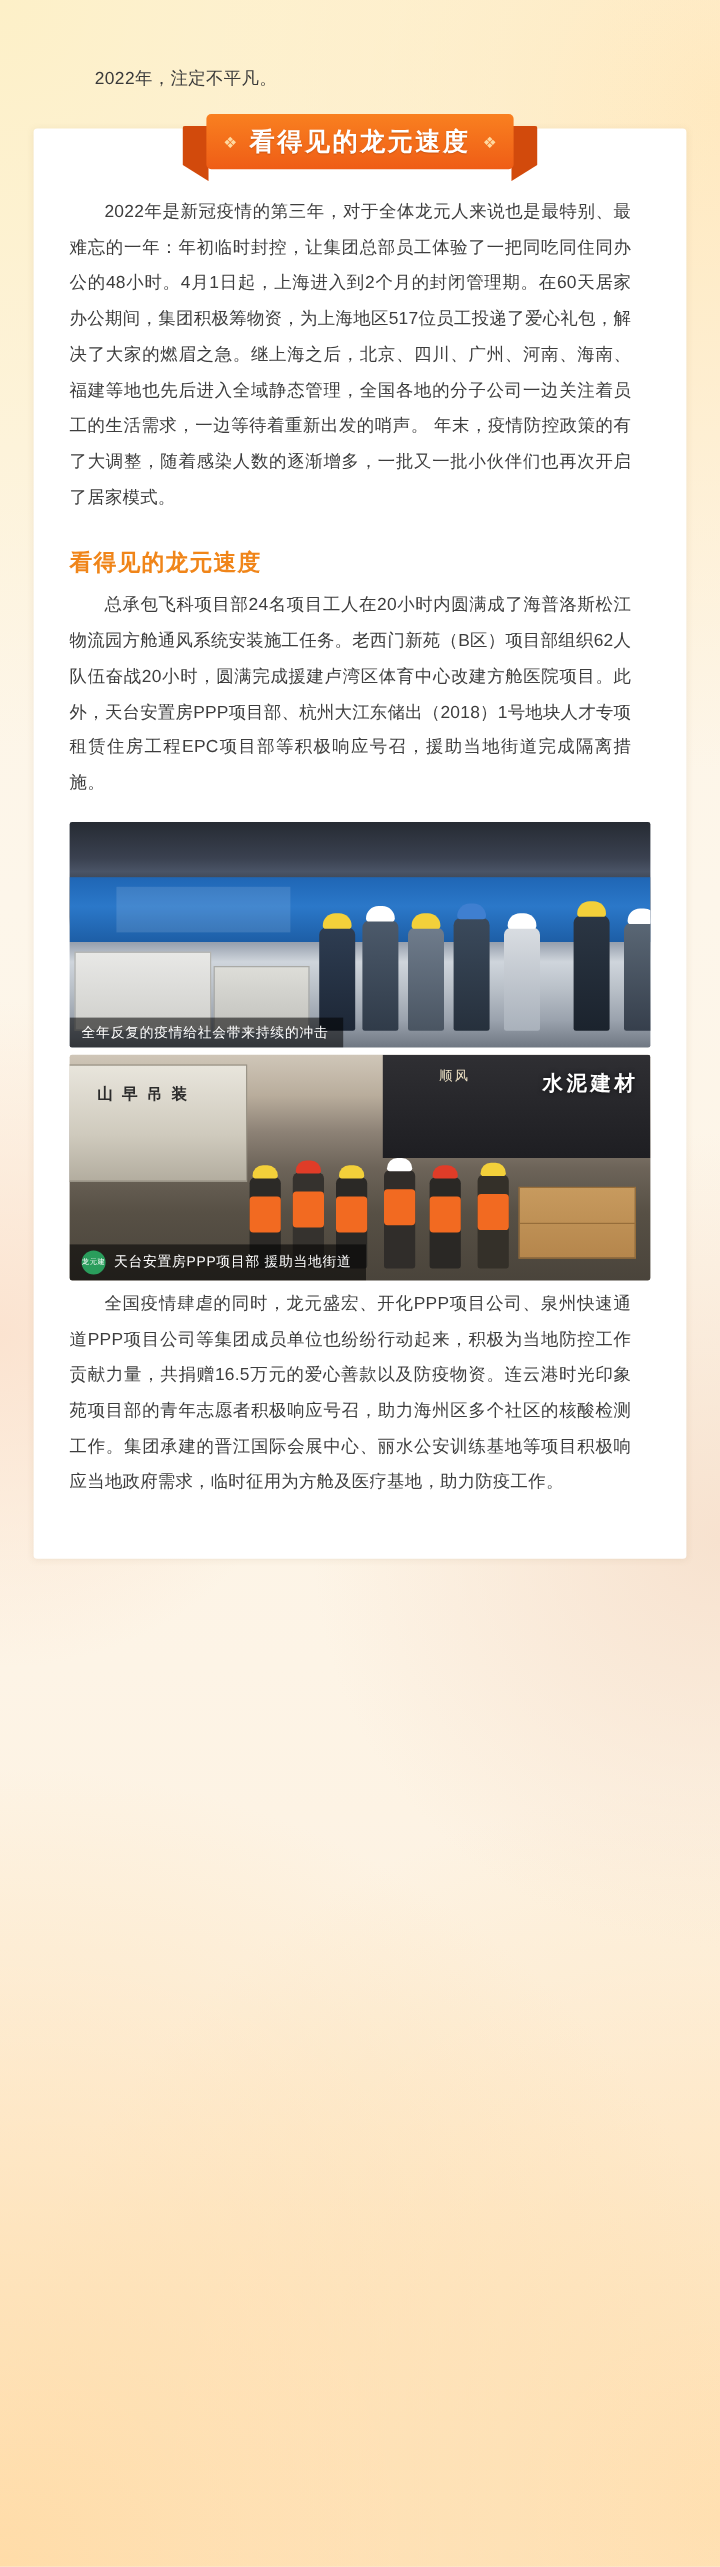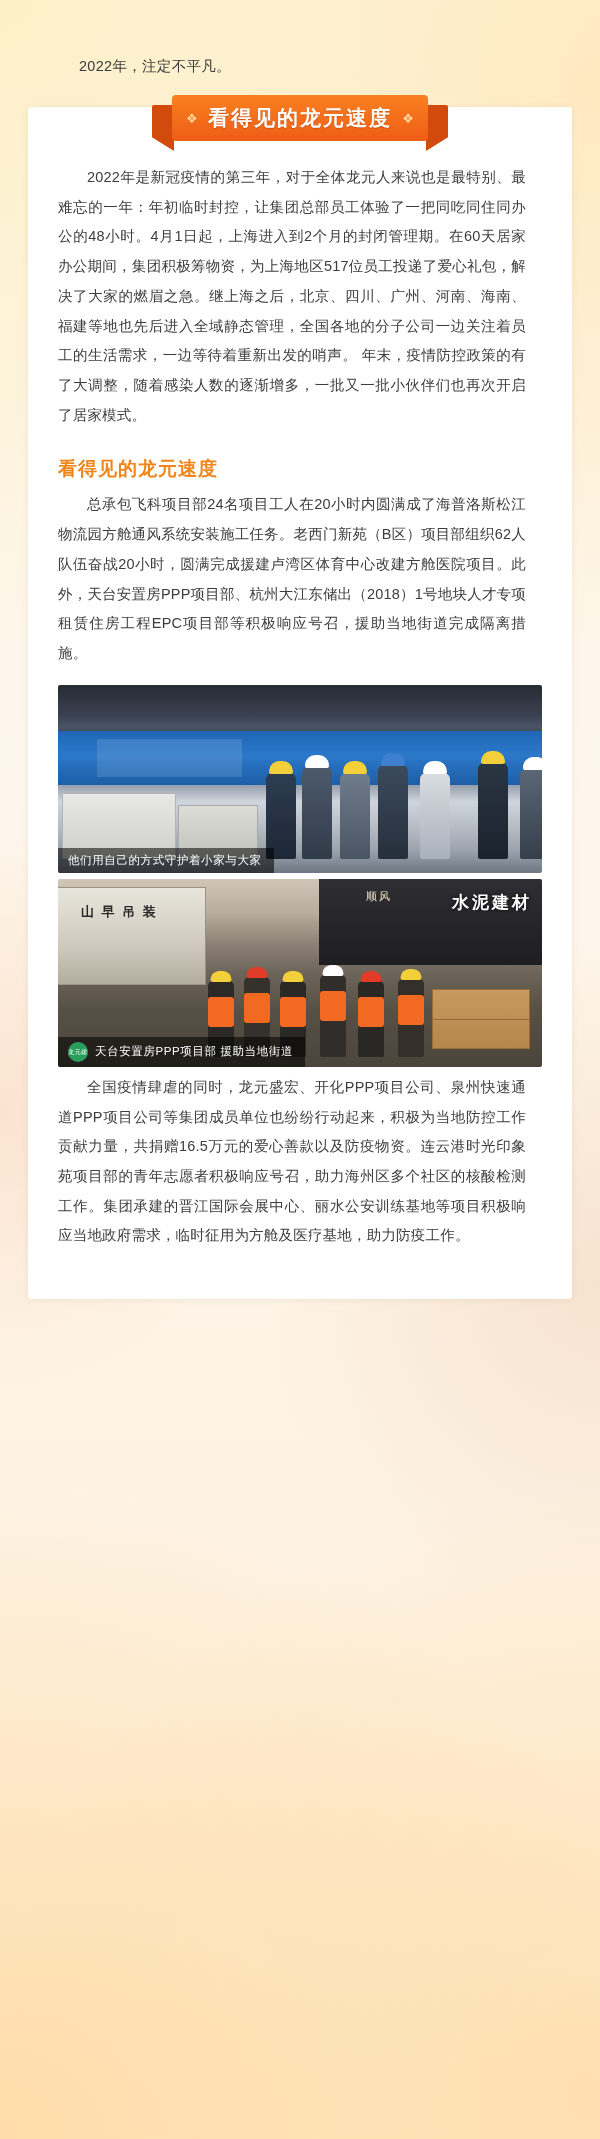--- a/index.html
+++ b/index.html
@@ -380,21 +380,21 @@
             <span class="hat"></span>
           </div>
         <div class="worker w6">
             <span class="hat"></span>
           </div>
         <div class="worker w8">
             <span class="hat"></span>
           </div>
 
         <div class="caption">
-          <span class="cap-text">他们用自己的方式守护着小家与大家</span>
+          <span class="cap-text">全年反复的疫情给社会带来持续的冲击</span>
         </div>
       </div>
 
       <div class="photo photo2">
         <div class="storefront"></div>
         <div class="sign">水泥建材</div>
         <div class="sign-small">顺风</div>
         <div class="truck">
           <div class="truck-text">山 早
 吊 装</div>

